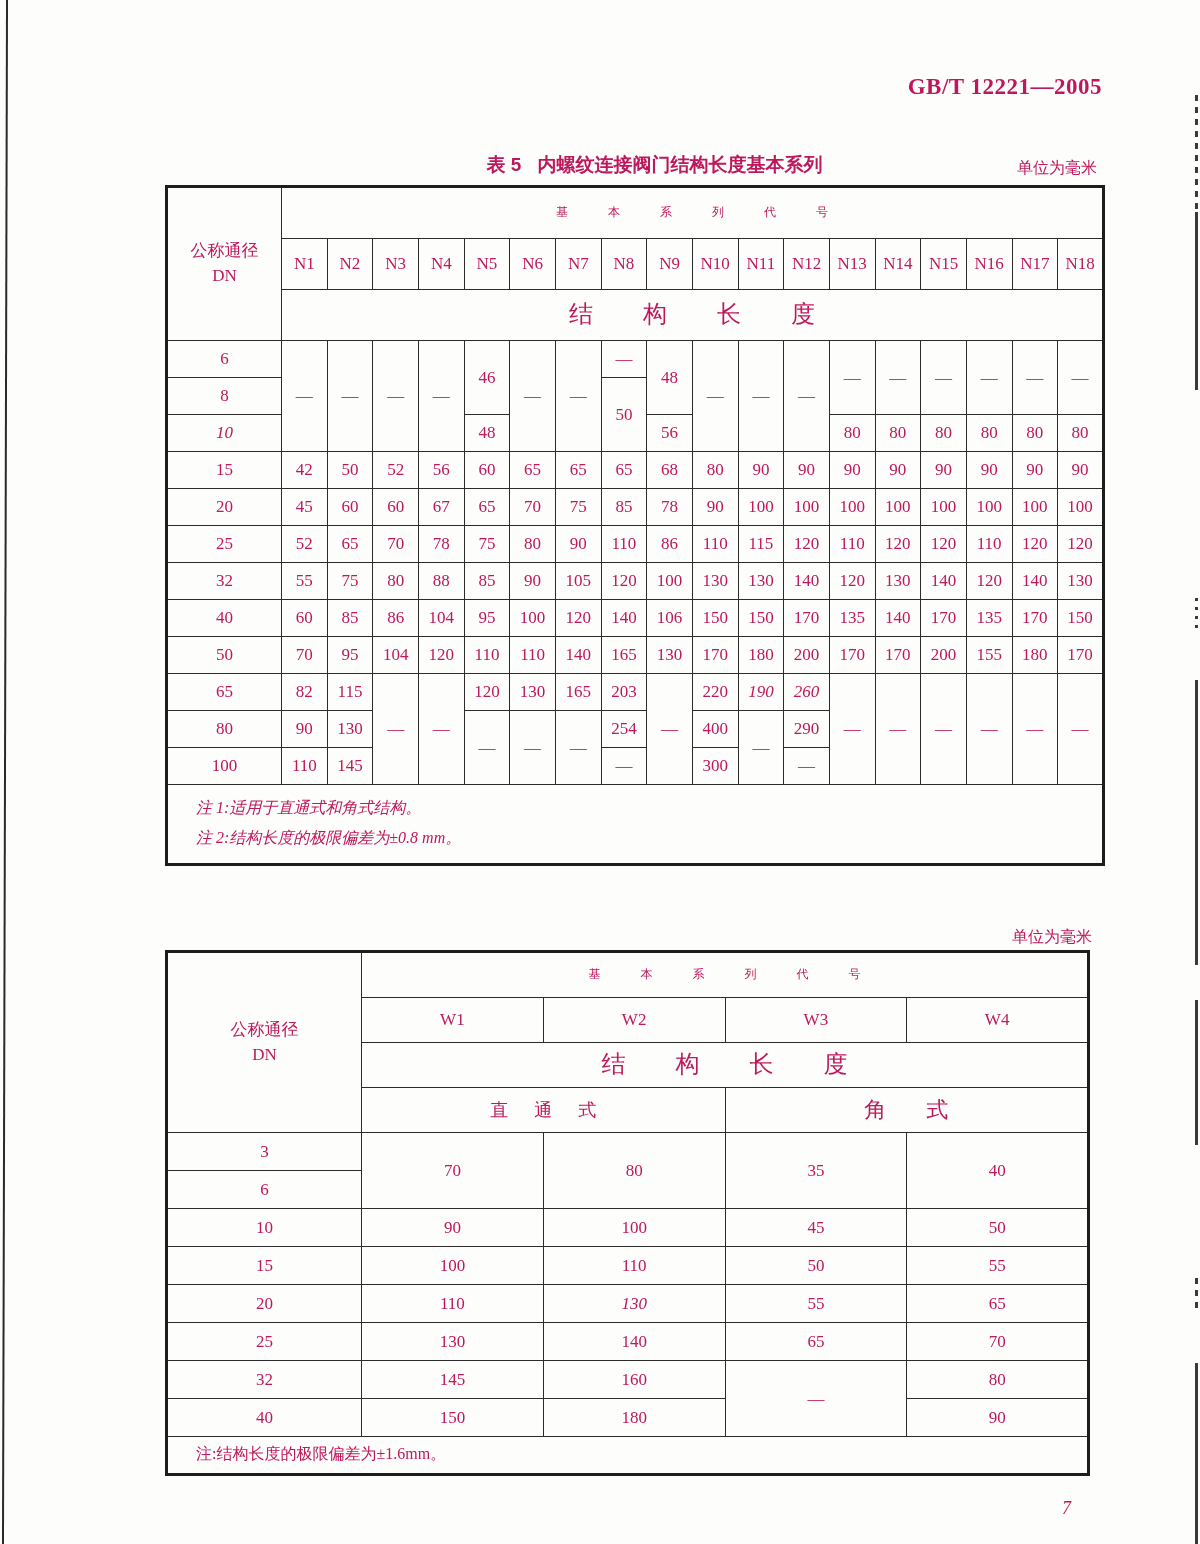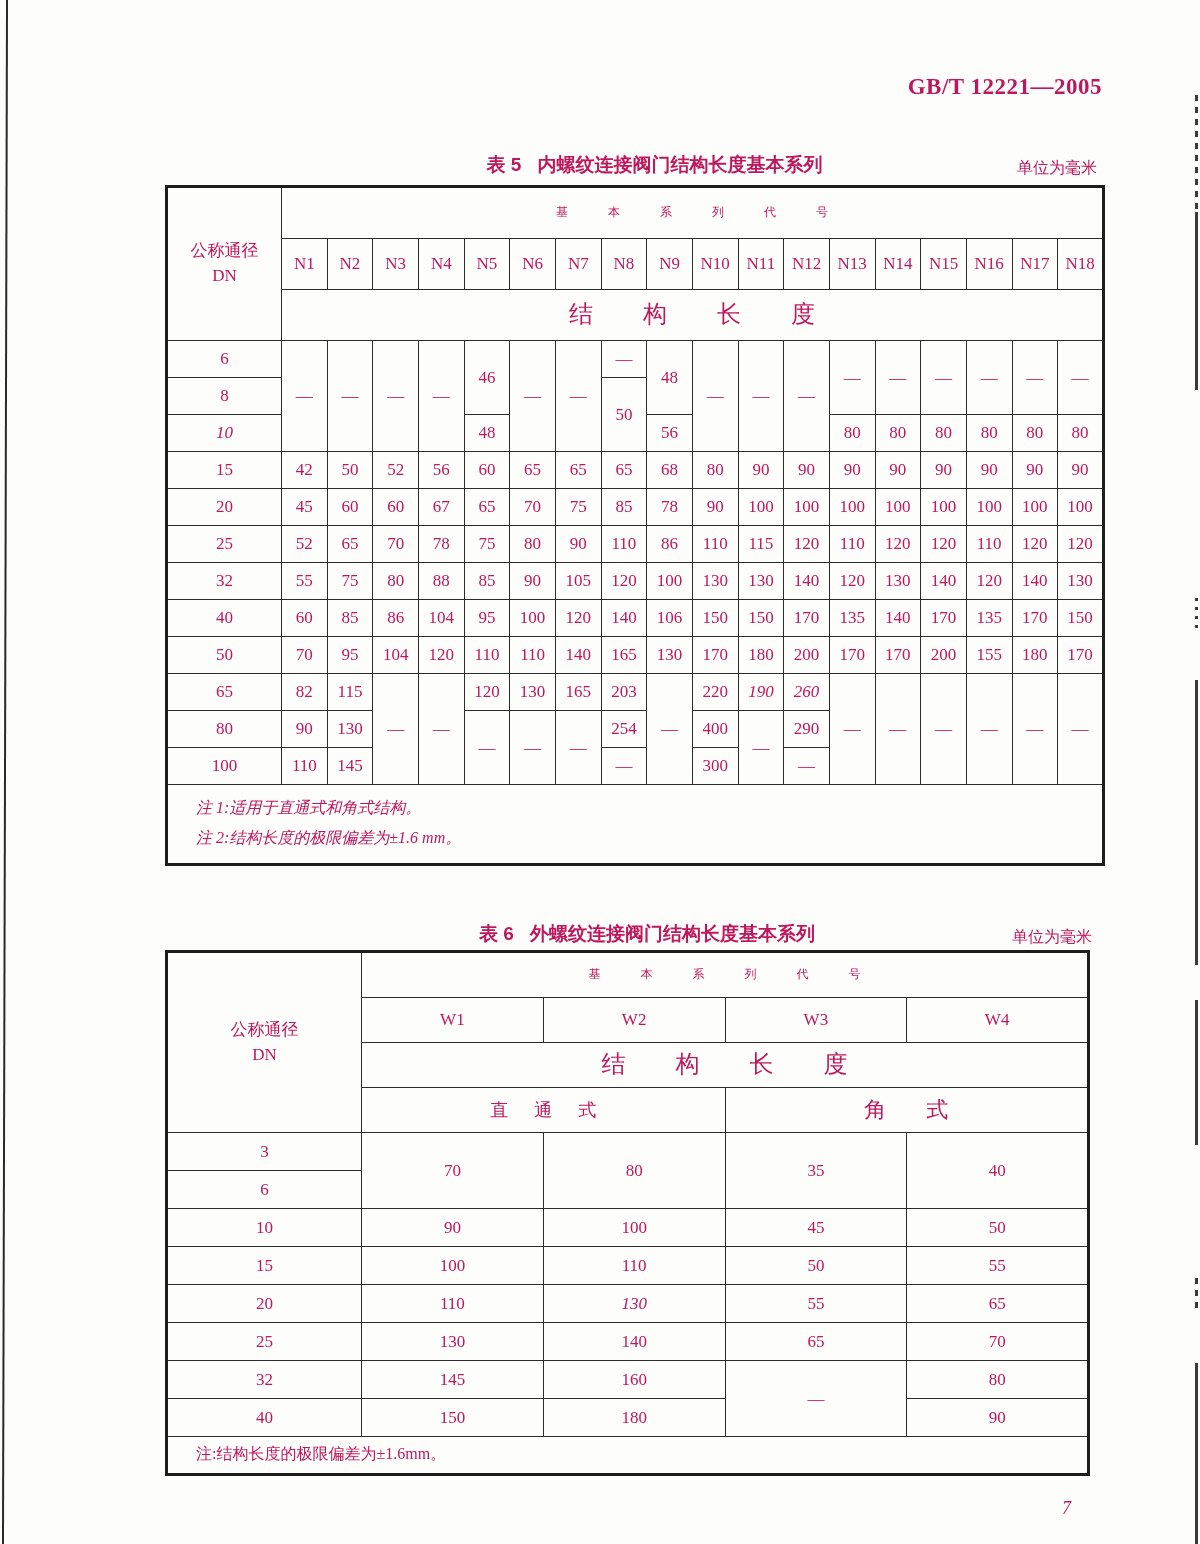--- a/index.html
+++ b/index.html
@@ -314,30 +314,27 @@
         <td>110</td>
         <td>145</td>
         <td>—</td>
         <td>300</td>
         <td>—</td>
       </tr>
 
       <tr>
         <td colspan="19" class="notes-cell">
           <div>注 1:适用于直通式和角式结构。</div>
-          <div>注 2:结构长度的极限偏差为±1.6 mm。</div>
+          <div>注 2:结构长度的极限偏差为±0.8 mm。</div>
         </td>
       </tr>
     </tbody>
   </table>
 
 
-  <div class="tbl-caption cap6">
-    <span class="cap-no">表 6</span><span>外螺纹连接阀门结构长度基本系列</span>
-  </div>
   <div class="unit unit6">单位为毫米</div>
 
   <table class="t6">
     <colgroup>
         <col style="width:195px">
         <col>
         <col>
         <col>
         <col>
       </colgroup>

